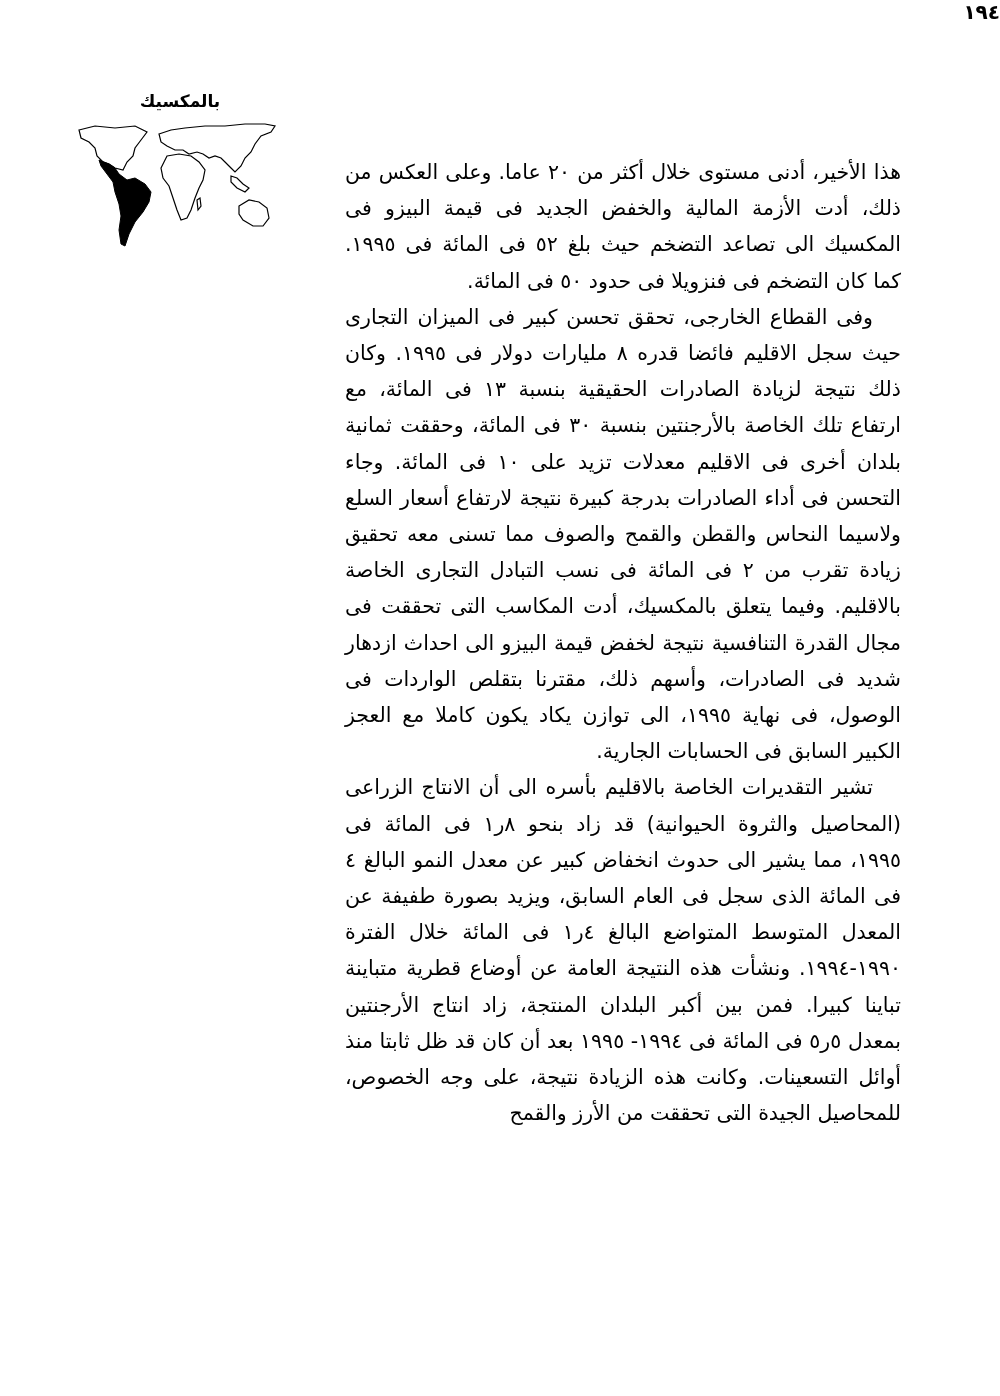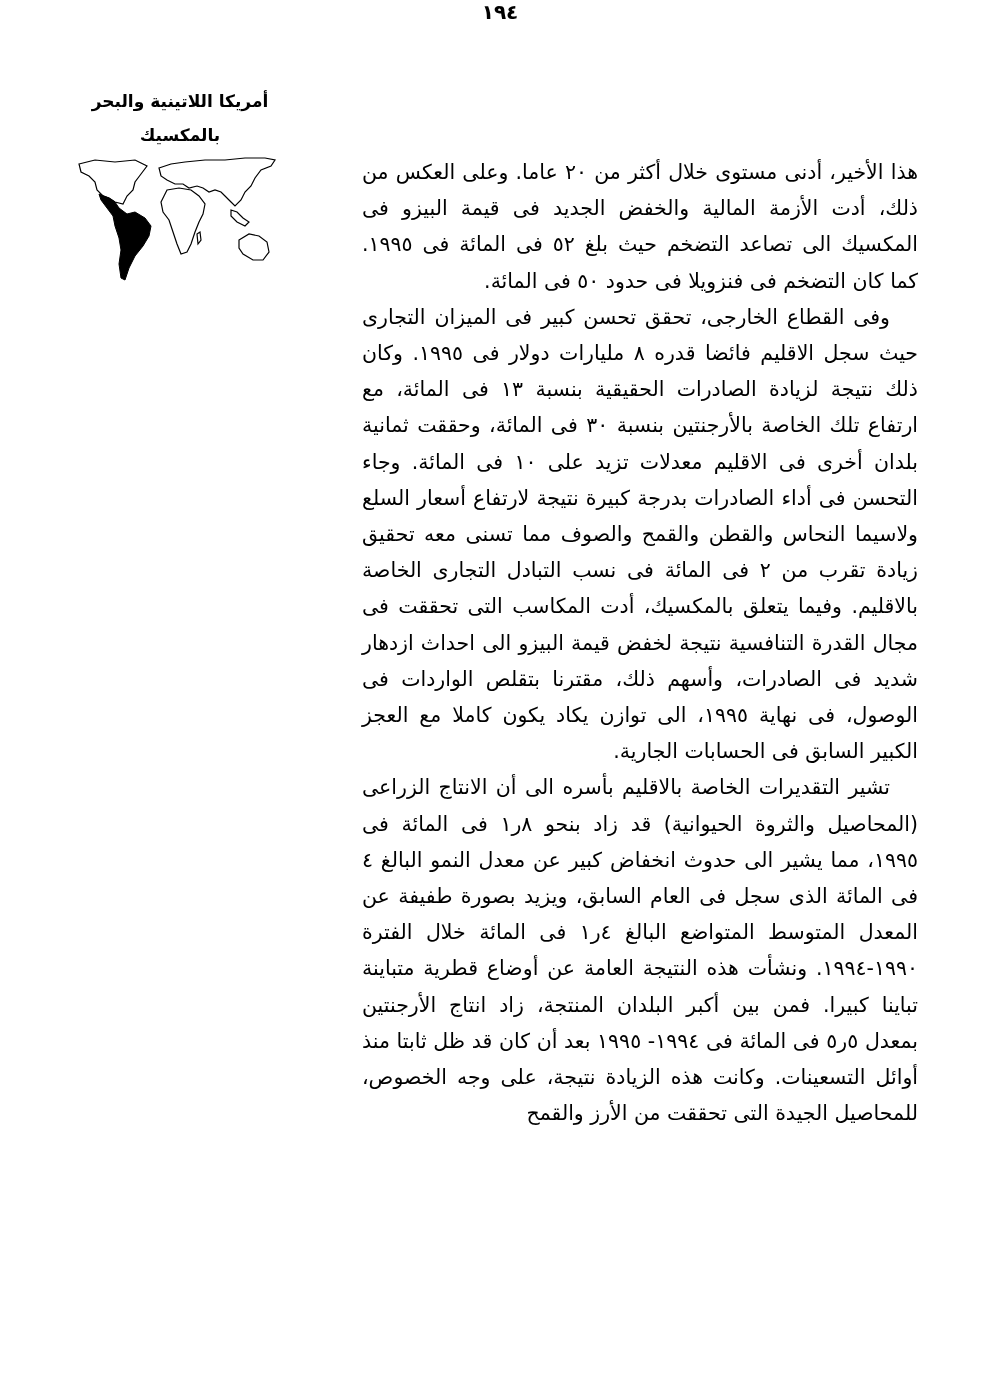--- a/index.html
+++ b/index.html
@@ -1,35 +1,34 @@
 <!DOCTYPE html>
 <html><head>
 <meta charset="utf-8">
 <style>
   html, body { margin: 0; padding: 0; background: #ffffff; }
   body { width: 1000px; height: 1396px; position: relative; overflow: hidden;
          font-family: "DejaVu Sans", sans-serif; color: #000; }
-  .page-number { position: absolute; top: 0; left: 0; width: 1000px; text-align: center;
+  .page-number { position: absolute; top: 0; left: 0; width: 1000px; text-align: right;
                  font-size: 20px; font-weight: bold; line-height: 24px; }
   .sidebar { position: absolute; left: 72px; top: 84px; width: 216px; text-align: center; direction: rtl; }
   .sidebar-title { font-size: 17px; font-weight: bold; line-height: 34px; margin: 0; }
   .map { display: block; margin: 4px auto 0; width: 210px; height: 130px; }
-  .main { position: absolute; left: 362px; top: 154px; width: 556px; direction: rtl; text-align: justify;
+  .main { position: absolute; left: 345px; top: 154px; width: 556px; direction: rtl; text-align: justify;
           font-size: 20.5px; line-height: 36.2px; }
   .main p { margin: 0; text-align-last: right; }
   .main p.indent { text-indent: 28px; }
   .section-heading { font-size: 21px; font-weight: bold; margin: 44px 0 40px 0 !important; line-height: 36px; }
 </style>
 </head>
 <body>
 
 <div class="page-number">١٩٤</div>
 
 <div class="sidebar">
-  <p class="sidebar-title">أمريكا اللاتينية والبحر</p>
   <p class="sidebar-title">بالمكسيك</p>
   <svg class="map" viewBox="0 0 210 130">
     <g fill="none" stroke="#000" stroke-width="1.2">
 
       <path d="M4,8 L20,4 L40,6 L60,4 L72,10 L66,18 L60,26 L58,34 L52,40 L48,48 L40,46 L34,42 L28,40 L22,34 L20,26 L14,20 L6,16 Z"></path>
 
       <path d="M84,12 L96,8 L110,6 L130,4 L150,4 L170,2 L190,2 L200,4 L196,10 L186,14 L180,22 L176,30 L170,36 L166,44 L160,50 L156,46 L150,40 L146,36 L140,34 L134,36 L128,32 L122,30 L114,32 L108,28 L100,28 L92,24 L86,20 Z"></path>
 
       <path d="M92,34 L104,32 L116,34 L124,40 L130,48 L128,58 L124,66 L120,76 L116,88 L112,96 L106,98 L102,88 L98,76 L94,64 L88,56 L86,46 Z"></path>
 

